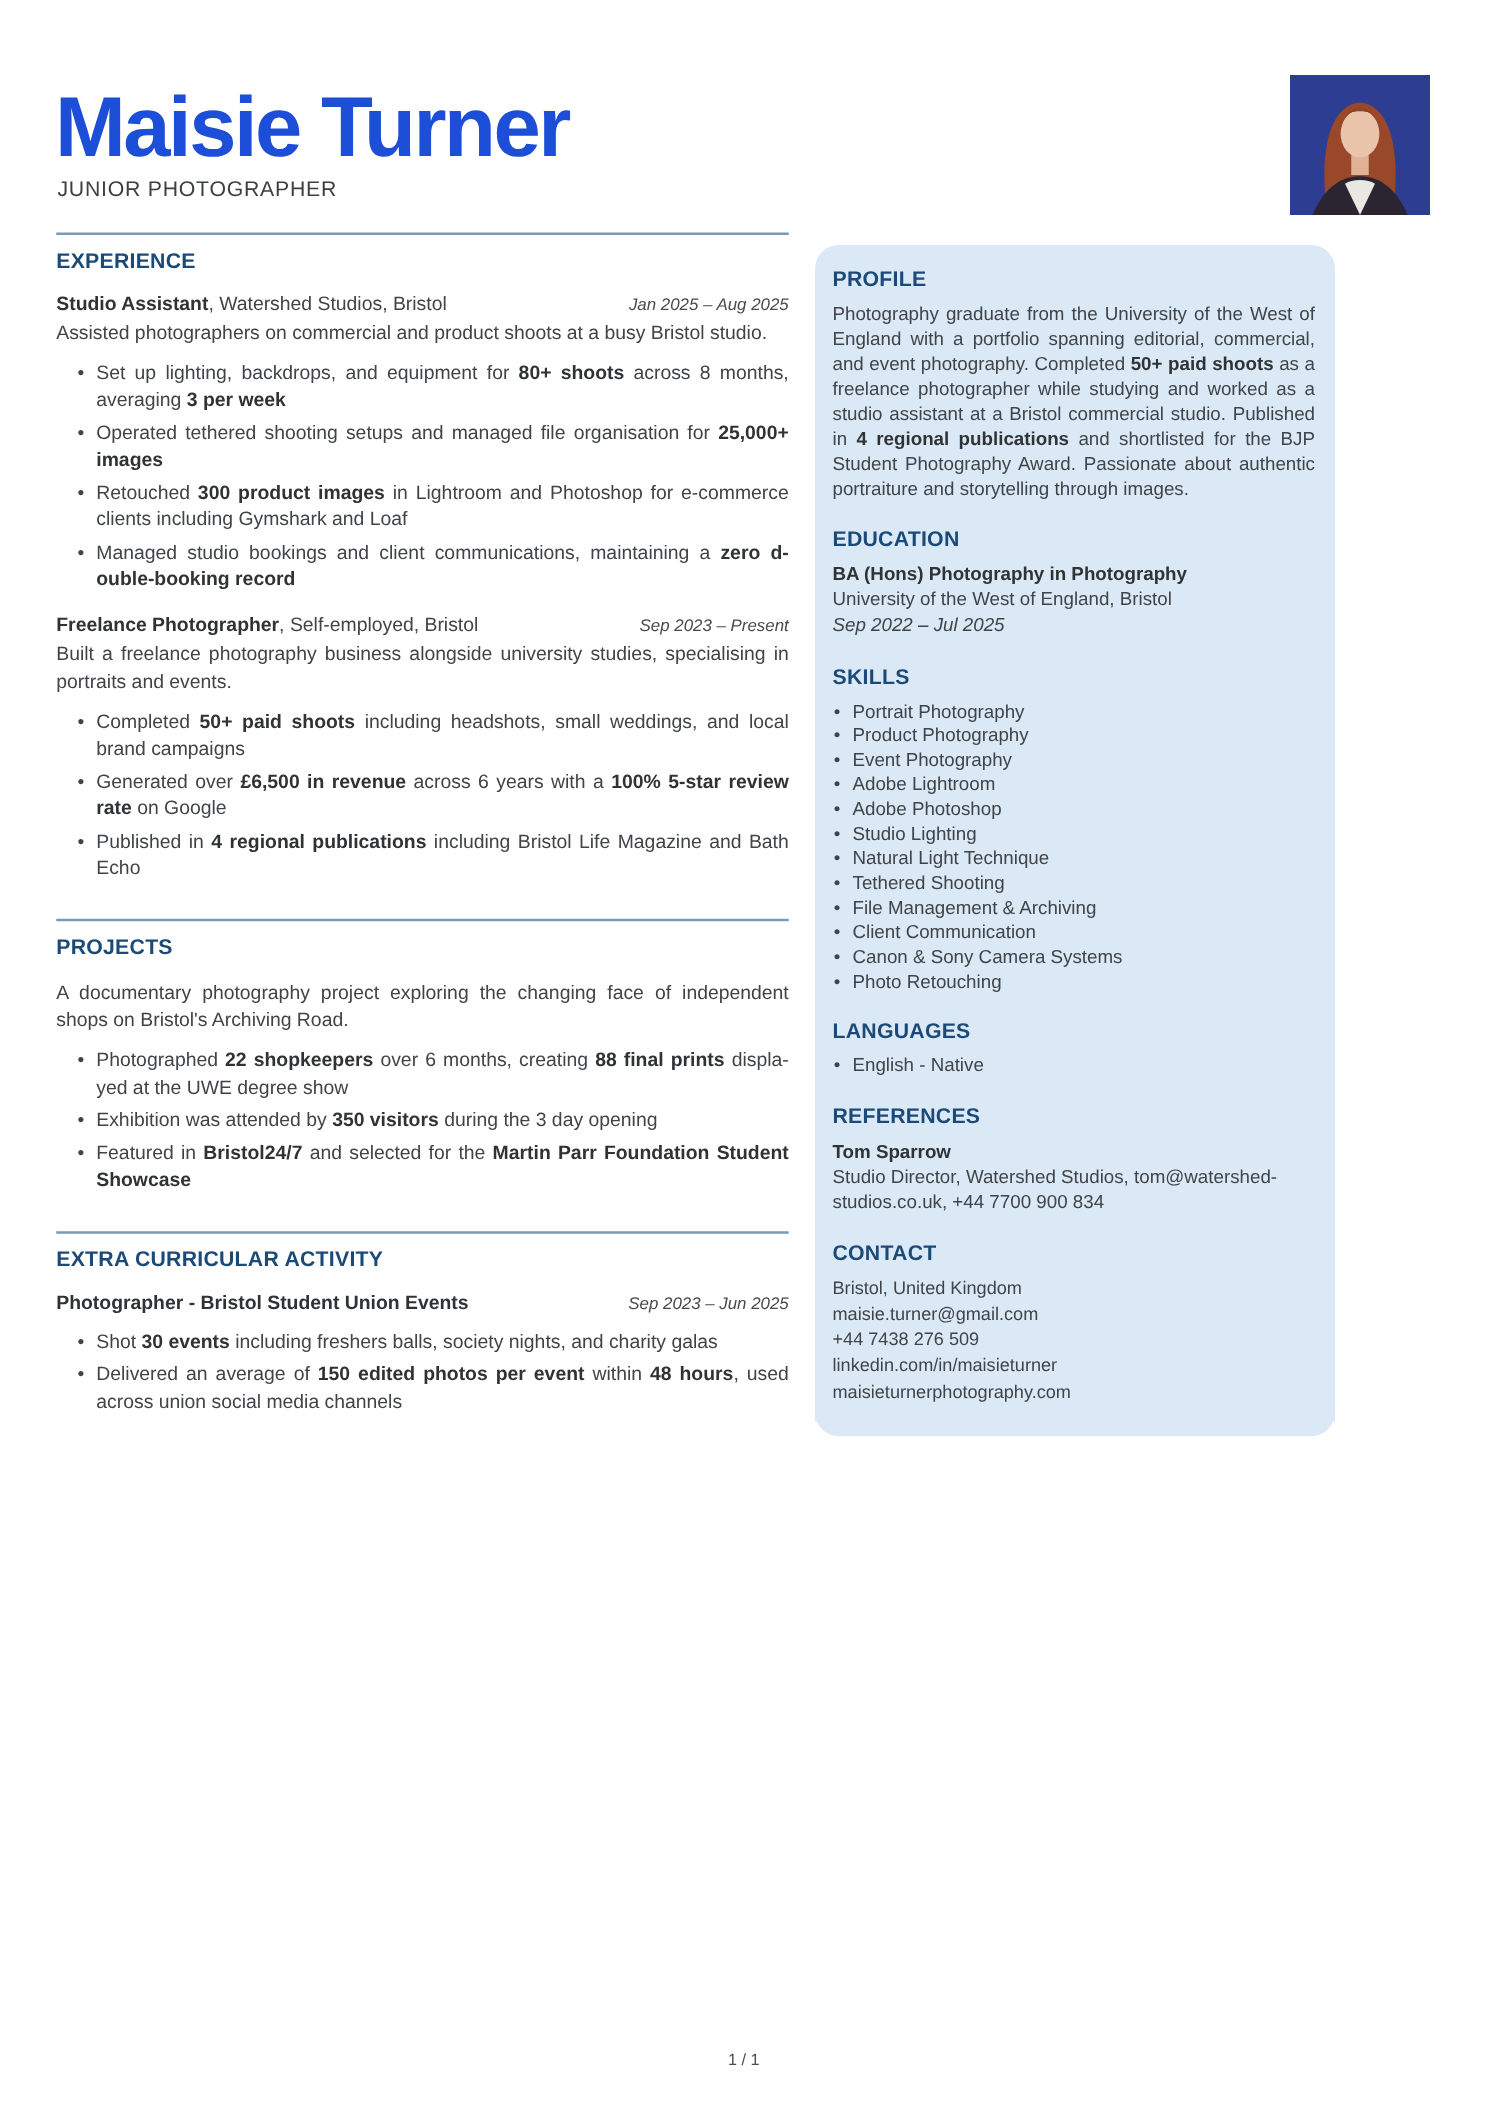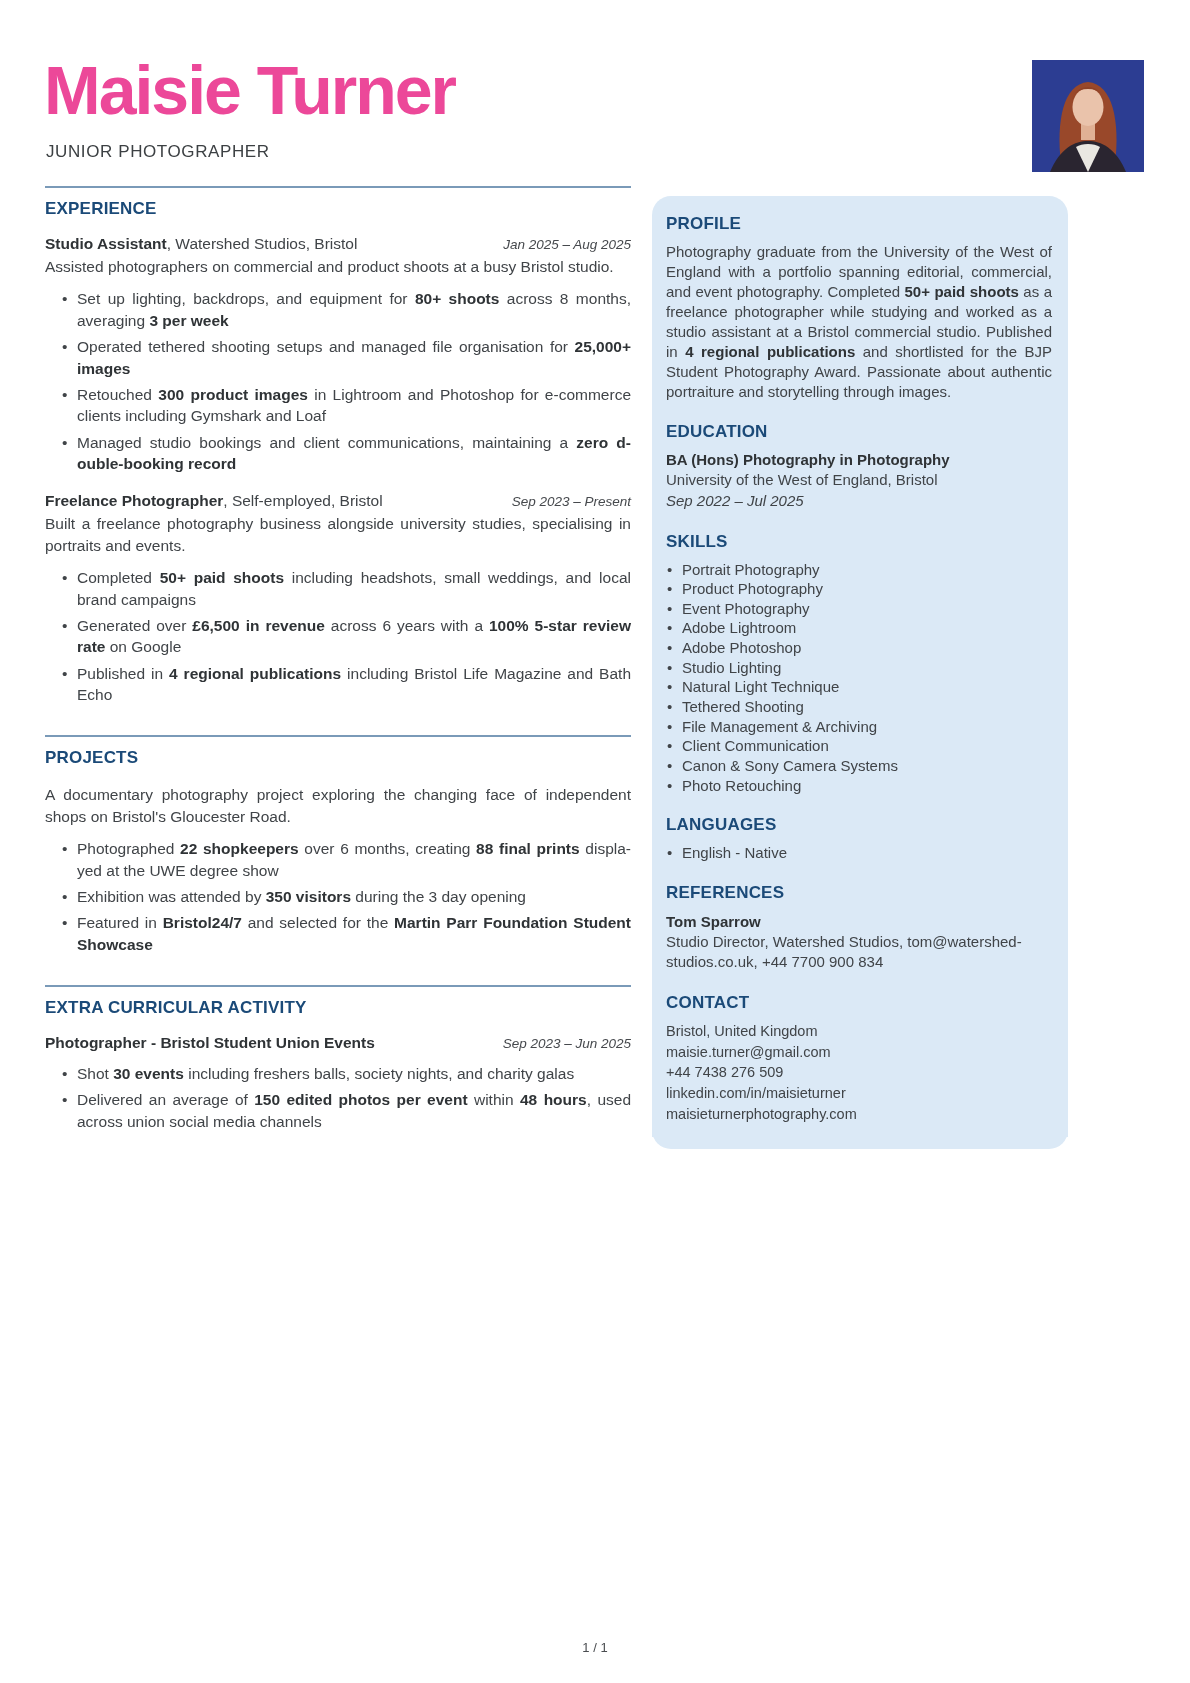--- a/index.html
+++ b/index.html
@@ -5,22 +5,22 @@
   html,body{margin:0;padding:0;}
   body{
     width:1190px;height:1683px;position:relative;background:#ffffff;
     font-family:"Liberation Sans", sans-serif;color:#404448;
     -webkit-font-smoothing:antialiased;
   }
   .b{font-weight:700;color:#2f3336;}
 
   
   .name{
-    position:absolute;left:44px;top:56px;font-size:68px;font-weight:700;
-    color:#ec4899;letter-spacing:-2px;line-height:1;
+    position:absolute;left:44px;top:68px;font-size:68px;font-weight:700;
+    color:#1d4ed8;letter-spacing:-2px;line-height:1;
   }
   .job-title{
     position:absolute;left:46px;top:142px;font-size:17px;letter-spacing:0.6px;
     color:#3c4043;
   }
   .photo{
     position:absolute;left:1032px;top:60px;width:112px;height:112px;overflow:hidden;
   }
 
   
@@ -126,21 +126,21 @@
         <li><span>Generated over </span><span class="b">£6,500 in revenue</span><span> across 6 years with a </span><span class="b">100% 5-star review rate</span><span> on Google</span></li>
         <li><span>Published in </span><span class="b">4 regional publications</span><span> including Bristol Life Magazine and Bath Echo</span></li>
       </ul>
     </div>
   </div>
 
 
   <div class="section">
     <h2>PROJECTS</h2>
     <div class="entry">
-      <div class="entry-summary">A documentary photography project exploring the changing face of independ­ent shops on Bristol's Gloucester Road.</div>
+      <div class="entry-summary">A documentary photography project exploring the changing face of independ­ent shops on Bristol's Archiving Road.</div>
       <ul class="bullets">
         <li><span>Photographed </span><span class="b">22 shopkeepers</span><span> over 6 months, creating </span><span class="b">88 final prints</span><span> displa­yed at the UWE degree show</span></li>
         <li><span>Exhibition was attended by </span><span class="b">350 visitors</span><span> during the 3 day opening</span></li>
         <li><span>Featured in </span><span class="b">Bristol24/7</span><span> and selected for the </span><span class="b">Martin Parr Foundation Student Showcase</span></li>
       </ul>
     </div>
   </div>
 
   <div class="section">
     <h2>EXTRA CURRICULAR ACTIVITY</h2>

